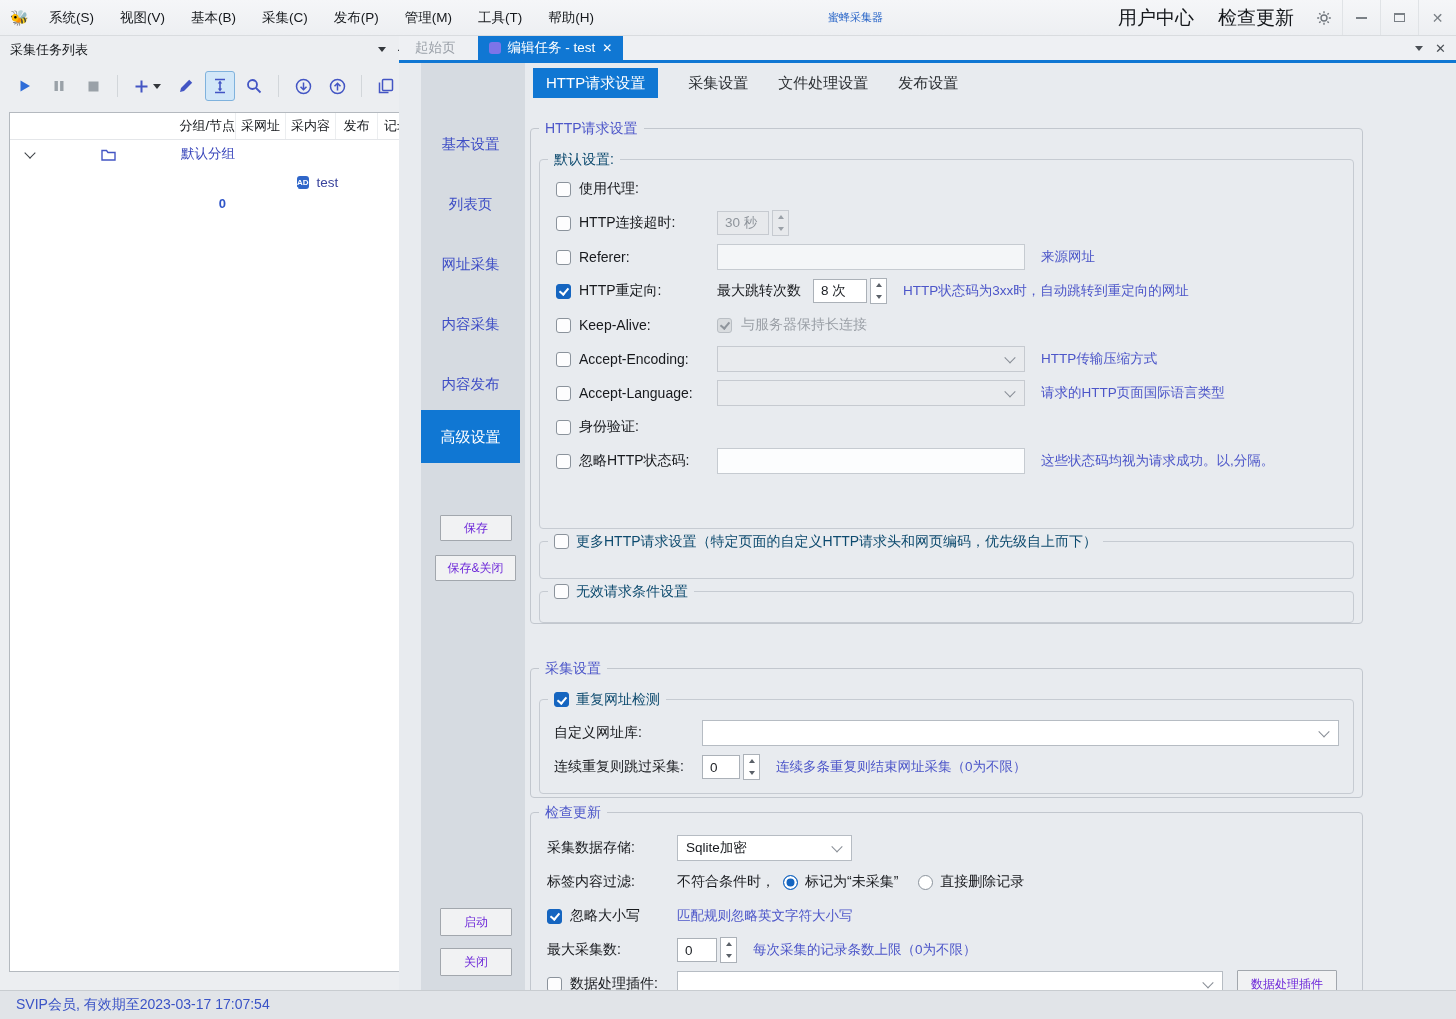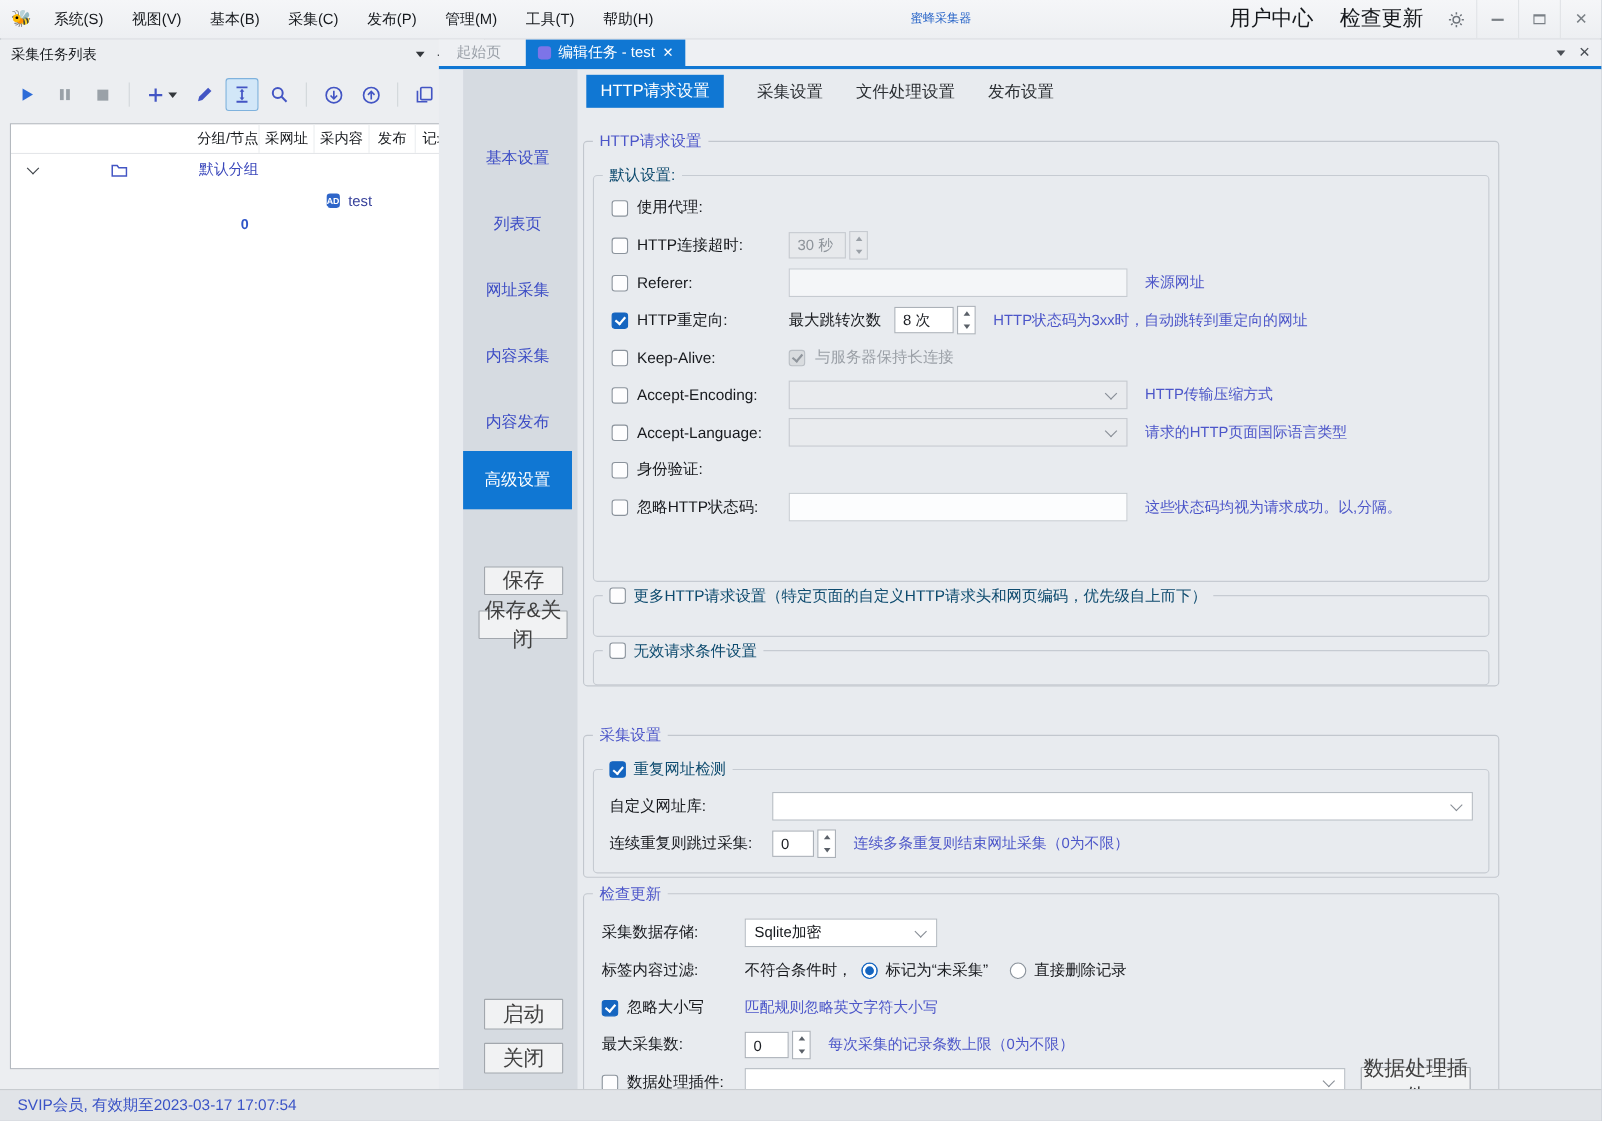--- a/index.html
+++ b/index.html
@@ -56,21 +56,21 @@
   .dtab-ico { width:12px; height:12px; border-radius:3px; background:#7d74e8; }
   .dtab-x { font-size:12px; }
   .ts-right { margin-left:auto; display:flex; align-items:center; gap:12px; padding-right:10px; color:#4a4f55; }
   .ts-caret { width:0; height:0; border-left:4px solid transparent; border-right:4px solid transparent; border-top:5px solid #4a4f55; }
 
   
   .editor { position:absolute; left:399px; top:63px; right:0; bottom:29px; background:#e8ebef; }
   .side-nav { position:absolute; left:22px; top:0; bottom:0; width:104px; background:#d6dbe1; }
   .nav-item { position:absolute; left:0; width:99px; height:32px; line-height:32px; text-align:center; font-size:14.5px; color:#3d4dc5; }
   .nav-item.active { height:53px; line-height:53px; background:#1077d3; color:#fff; font-size:15px; }
-  .pbtn { position:absolute; background:#f1f2f3; border:1px solid #a2a7ad; border-radius:1px; color:#404040; font-size:19px; display:flex; align-items:center; justify-content:center; }
+  .pbtn { position:absolute; background:#f1f2f3; border:1px solid #a2a7ad; border-radius:1px; color:#6d28d9; font-size:12px; display:flex; align-items:center; justify-content:center; }
 
   .content { position:absolute; left:105px; top:0; right:0; bottom:0; overflow:hidden; }
   .mtabs { position:absolute; top:5px; left:29px; display:flex; align-items:center; gap:30px; height:30px; }
   .mtab { font-size:15px; color:#2b2f33; }
   .mtab.active { background:#1077d3; color:#fff; padding:0 13px; height:30px; line-height:30px; }
 
   .group { position:absolute; left:26px; width:833px; border:1px solid #c2c7ce; border-radius:4px; }
   .glegend { position:absolute; top:-10px; left:8px; background:#e8ebef; padding:0 6px; font-size:14px; color:#4c56c9; line-height:19px; }
   .fset { position:absolute; left:8px; right:8px; border:1px solid #c6cbd2; border-radius:4px; }
   .fset-legend { position:absolute; top:-10px; left:8px; background:#e8ebef; padding:0 6px; display:flex; align-items:center; gap:7px; font-size:14px; color:#0c4a6e; line-height:19px; }

